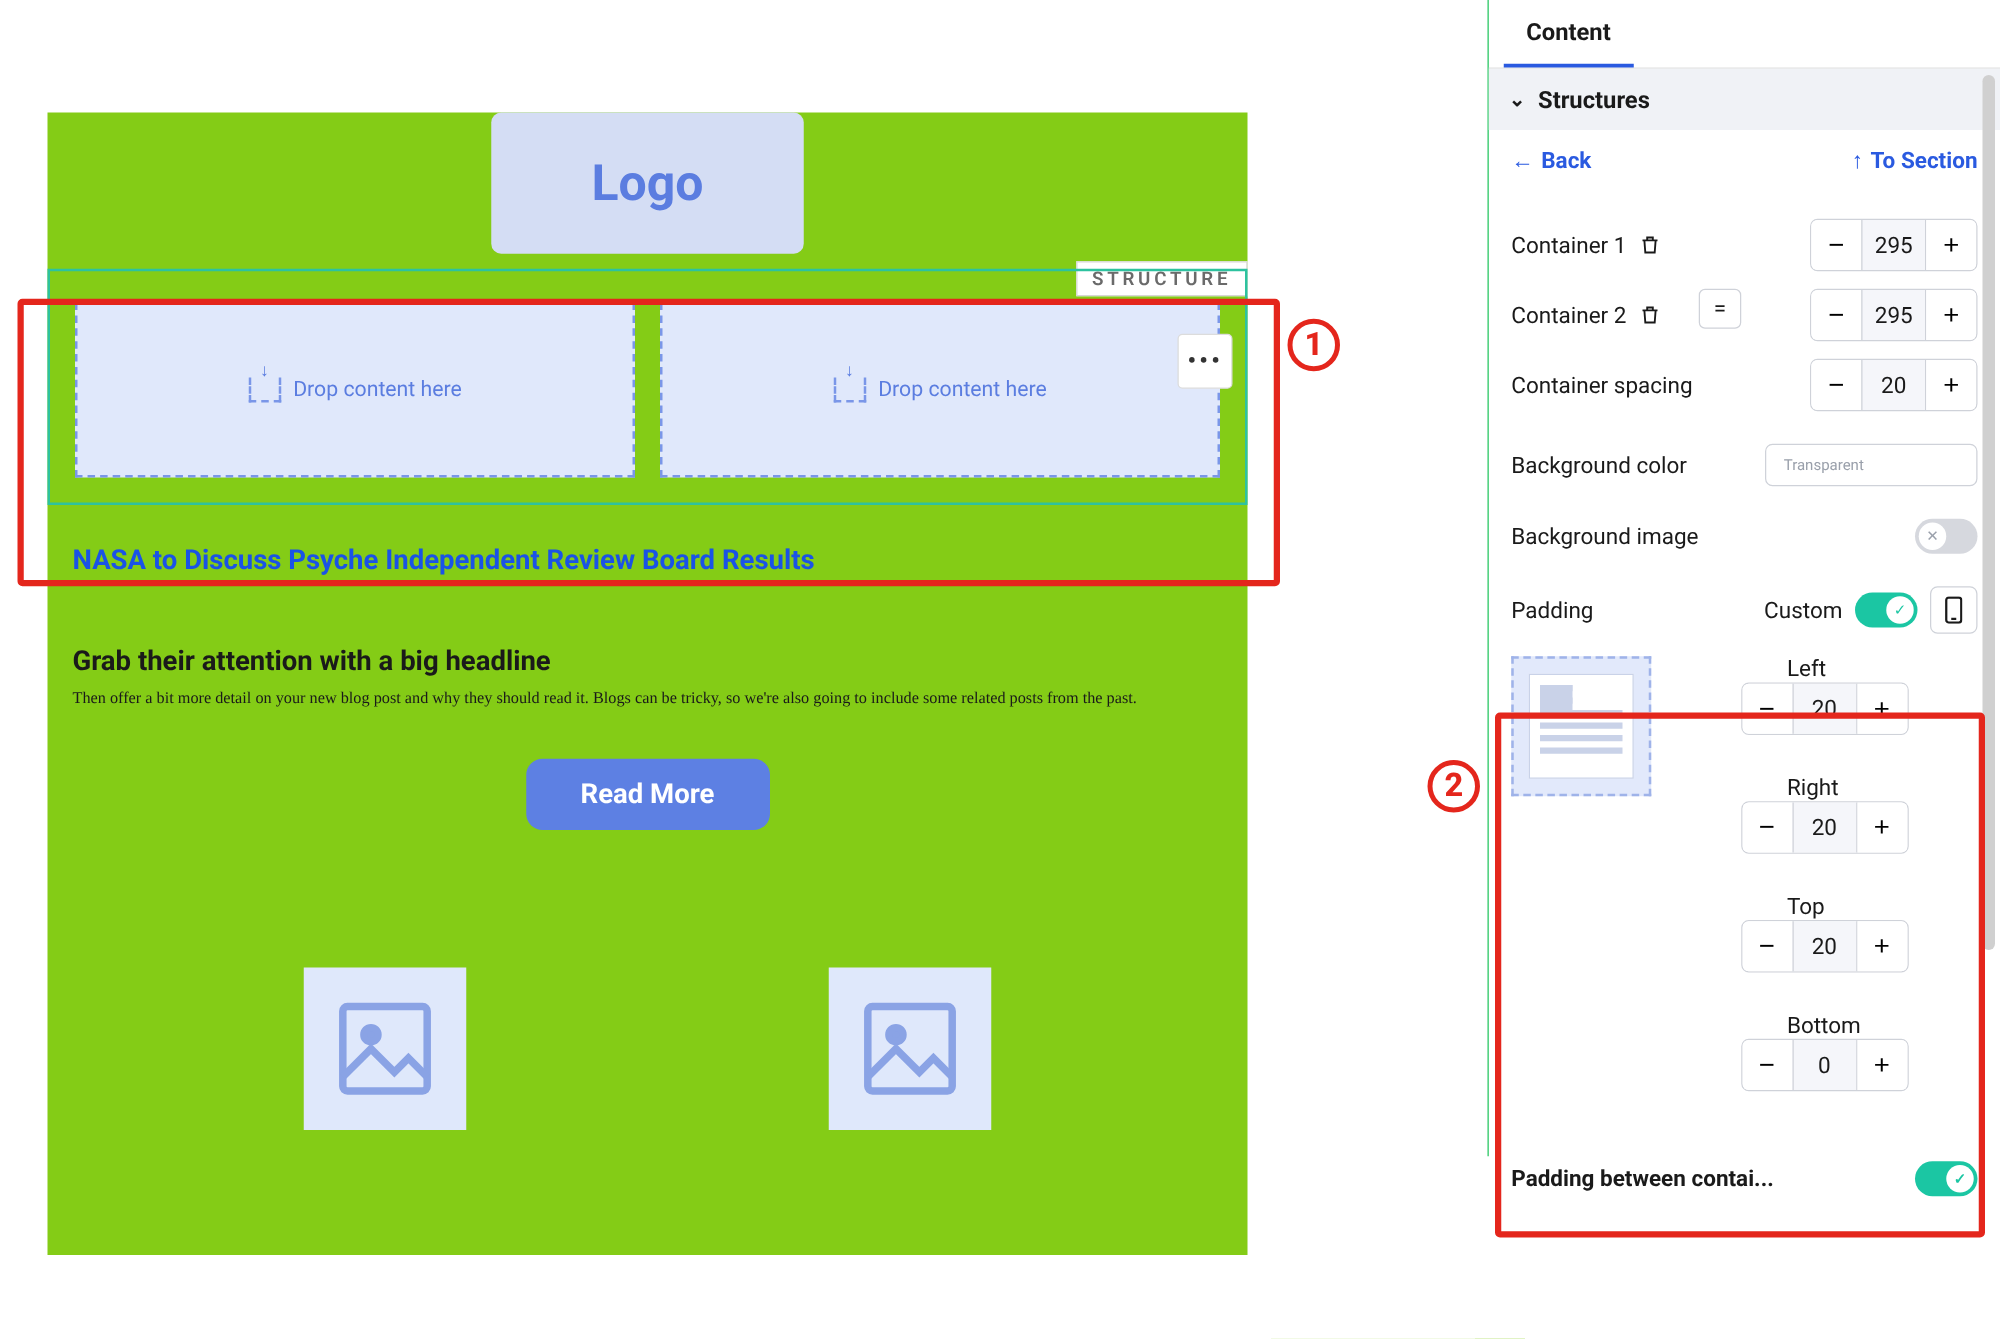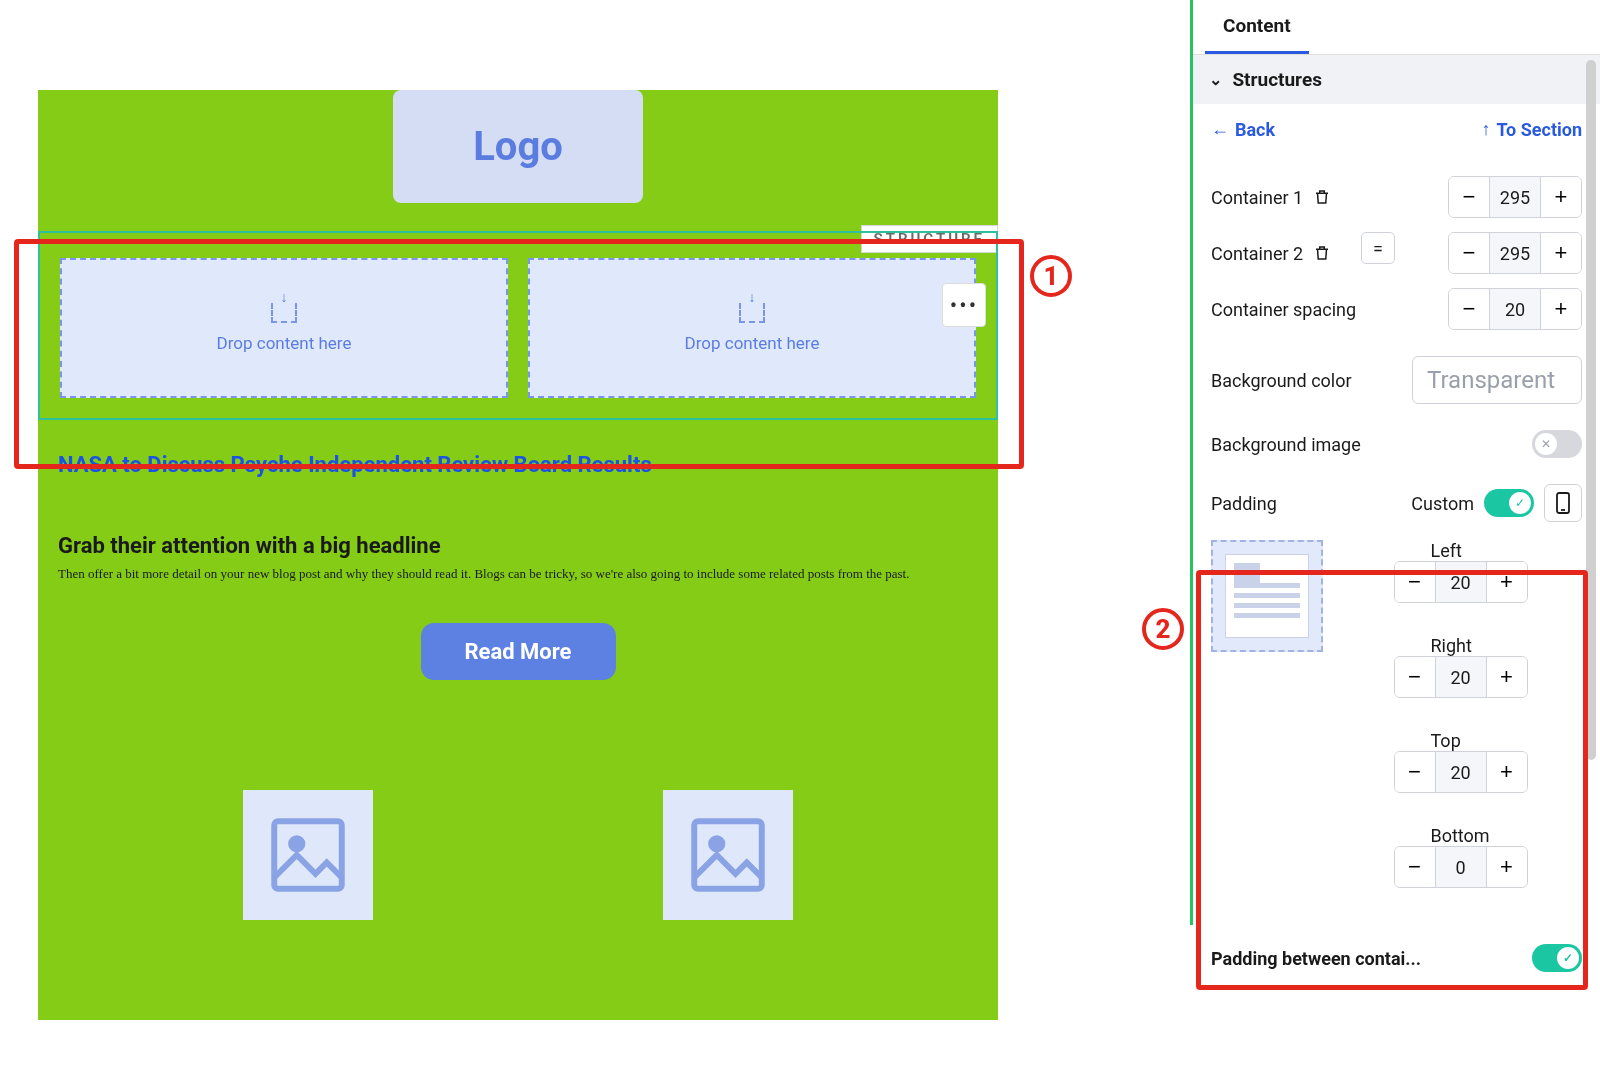--- a/index.html
+++ b/index.html
@@ -4,43 +4,43 @@
 <style>
 * { box-sizing: border-box; margin: 0; padding: 0; }
 body { font-family: -apple-system, BlinkMacSystemFont, "Segoe UI", Roboto, Helvetica, Arial, sans-serif; background: #fff; color: #1a1a1a; width: 1600px; height: 1071px; overflow: hidden; position: relative; }
 
 
 .canvas { position: absolute; left: 0; top: 0; width: 1180px; height: 1071px; background: #fff; }
 .email-panel { position: absolute; left: 38px; top: 90px; width: 960px; background: #84cc16; padding-bottom: 100px; }
 
 .logo-box { width: 250px; height: 113px; background: #d4ddf4; border-radius: 8px; margin: 0 auto; display: flex; align-items: center; justify-content: center; font-size: 40px; font-weight: 700; color: #5b7de0; }
 
-.structure-wrap { position: relative; margin: 28px 0 0 0; }
+.structure-wrap { position: relative; margin: 12px 0 0 0; }
 .structure-label { position: absolute; right: 0; top: -6px; background: #fff; border: 1px solid #d6d6d6; font-size: 15px; letter-spacing: 3px; color: #6a6a6a; padding: 4px 12px; font-weight: 600; }
 .structure-box { border: 2px solid #2dc29f; padding: 25px 20px 20px 20px; display: flex; gap: 20px; position: relative; }
-.dropzone { flex: 1; border: 2px dashed #7a96e8; background: #e0e8fb; display: flex; flex-direction: column; align-items: center; justify-content: center; height: 140px; color: #5b7de0; font-size: 17px; gap: 10px; }
+.dropzone { flex: 1; border: 2px dashed #7a96e8; background: #e0e8fb; display: flex; align-items: center; justify-content: center; height: 140px; color: #5b7de0; font-size: 17px; gap: 10px; }
 .drop-icon { width: 26px; height: 20px; border: 2px dashed #7a96e8; border-top: none; position: relative; }
 .drop-icon::before { content: "↓"; position: absolute; left: 50%; top: -14px; transform: translateX(-50%); font-size: 14px; color: #5b7de0; }
 .more-btn { position: absolute; right: 10px; top: 50px; width: 44px; height: 44px; background: #fff; border: 1px solid #dcdcdc; border-radius: 4px; display: flex; align-items: center; justify-content: center; font-size: 22px; letter-spacing: 2px; color: #333; }
 
 .callout-1 { position: absolute; left: 14px; top: 239px; width: 1010px; height: 230px; border: 5px solid #e4261c; border-radius: 4px; }
 .badge-1 { position: absolute; left: 1030px; top: 255px; width: 42px; height: 42px; border: 4px solid #e4261c; border-radius: 50%; color: #e4261c; font-size: 26px; font-weight: 800; display: flex; align-items: center; justify-content: center; }
 
 .article { padding: 30px 20px 0 20px; }
 .article-link { color: #1a53e6; font-weight: 700; font-size: 22px; line-height: 1.4; }
 .headline { font-size: 22px; font-weight: 700; margin-top: 52px; }
 .body-text { font-size: 13px; line-height: 1.5; margin-top: 6px; font-family: Liberation Serif, serif; }
 .read-more { display: block; width: 195px; margin: 40px auto 0 auto; background: #5d80e3; color: #fff; text-align: center; padding: 16px 0; font-size: 22px; font-weight: 700; border-radius: 13px; }
 
 .thumbs { display: flex; justify-content: space-around; margin-top: 110px; padding: 0 60px; }
 .thumb { width: 130px; height: 130px; background: #dfe8fb; display: flex; align-items: center; justify-content: center; }
 .thumb svg { width: 90px; height: 90px; }
 
 
-.sidebar { position: absolute; right: 0; top: 0; width: 410px; height: 925px; background: #fff; border-left: 3px solid #22c55e; }
+.sidebar { position: absolute; right: 0; top: 0; width: 410px; height: 925px; background: #fff; border-left: 1px solid #22c55e; }
 .scrollbar { position: absolute; right: 4px; top: 60px; width: 10px; height: 700px; background: #d0d0d0; border-radius: 5px; }
 
 .tabs { display: flex; border-bottom: 1px solid #e0e0e0; padding: 0 12px; }
 .tab { padding: 14px 18px; font-size: 19px; font-weight: 700; color: #6a6f7a; cursor: pointer; }
 .tab.active { color: #1a1a1a; border-bottom: 3px solid #2a5ae0; }
 
 .section-title { display: flex; align-items: center; gap: 10px; background: #f0f2f6; padding: 13px 16px; font-size: 19px; font-weight: 700; }
 .section-title .chev { font-size: 16px; }
 
 .breadcrumb { display: flex; justify-content: space-between; padding: 14px 18px; font-size: 18px; font-weight: 700; color: #2a5ae0; }
@@ -55,21 +55,21 @@
 
 .stepper { display: flex; align-items: center; border: 1px solid #cfd2d9; border-radius: 6px; overflow: hidden; height: 42px; }
 .stepper button { width: 40px; height: 42px; background: #fff; border: none; font-size: 22px; cursor: pointer; display: flex; align-items: center; justify-content: center; }
 .stepper .val { width: 52px; height: 42px; border-left: 1px solid #cfd2d9; border-right: 1px solid #cfd2d9; display: flex; align-items: center; justify-content: center; font-size: 18px; background: #f5f6fa; }
 
 .equalize { width: 34px; height: 32px; border: 1px solid #cfd2d9; border-radius: 5px; display: flex; align-items: center; justify-content: center; font-size: 18px; position: absolute; left: 150px; }
 .eq-wrap { position: relative; height: 0; }
 
 .row { display: flex; align-items: center; justify-content: space-between; margin: 26px 0; }
 .row .lbl { font-size: 18px; }
-.colorfield { border: 1px solid #cfd2d9; border-radius: 6px; padding: 9px 14px; color: #9aa0ab; font-size: 24px; width: 170px; }
+.colorfield { border: 1px solid #cfd2d9; border-radius: 6px; padding: 9px 14px; color: #9aa0ab; font-size: 12px; width: 170px; }
 
 .toggle { width: 50px; height: 28px; background: #d6d8de; border-radius: 14px; position: relative; cursor: pointer; }
 .toggle .knob { position: absolute; width: 22px; height: 22px; background: #fff; border-radius: 50%; top: 3px; left: 3px; display: flex; align-items: center; justify-content: center; font-size: 12px; color: #9aa0ab; }
 .toggle.on { background: #1bc6a3; }
 .toggle.on .knob { left: 25px; color: #1bc6a3; }
 
 .padding-section { position: relative; }
 .padding-header { display: flex; align-items: center; justify-content: space-between; margin: 18px 0; gap: 10px; }
 .padding-header .lbl { font-size: 18px; flex: 1; }
 .padding-header .custom-lbl { font-size: 18px; }

